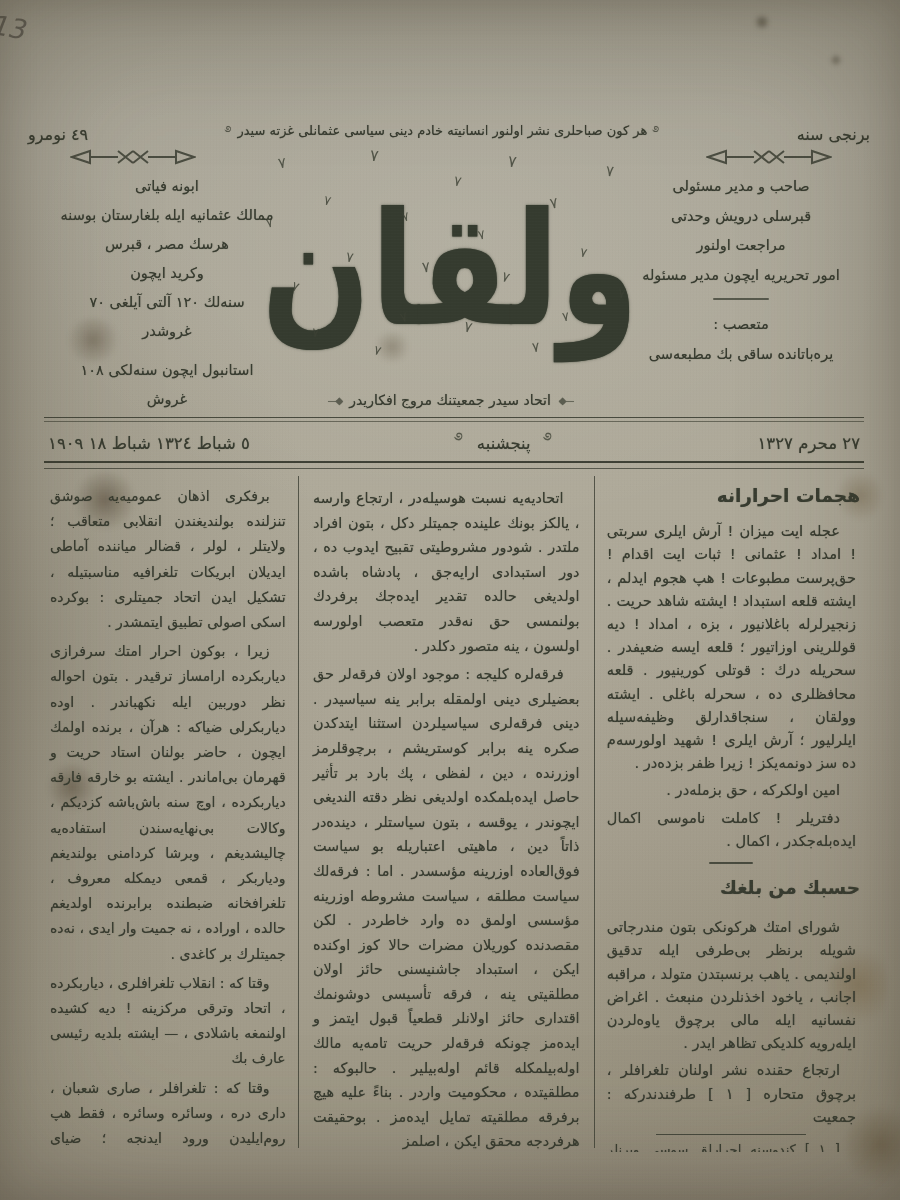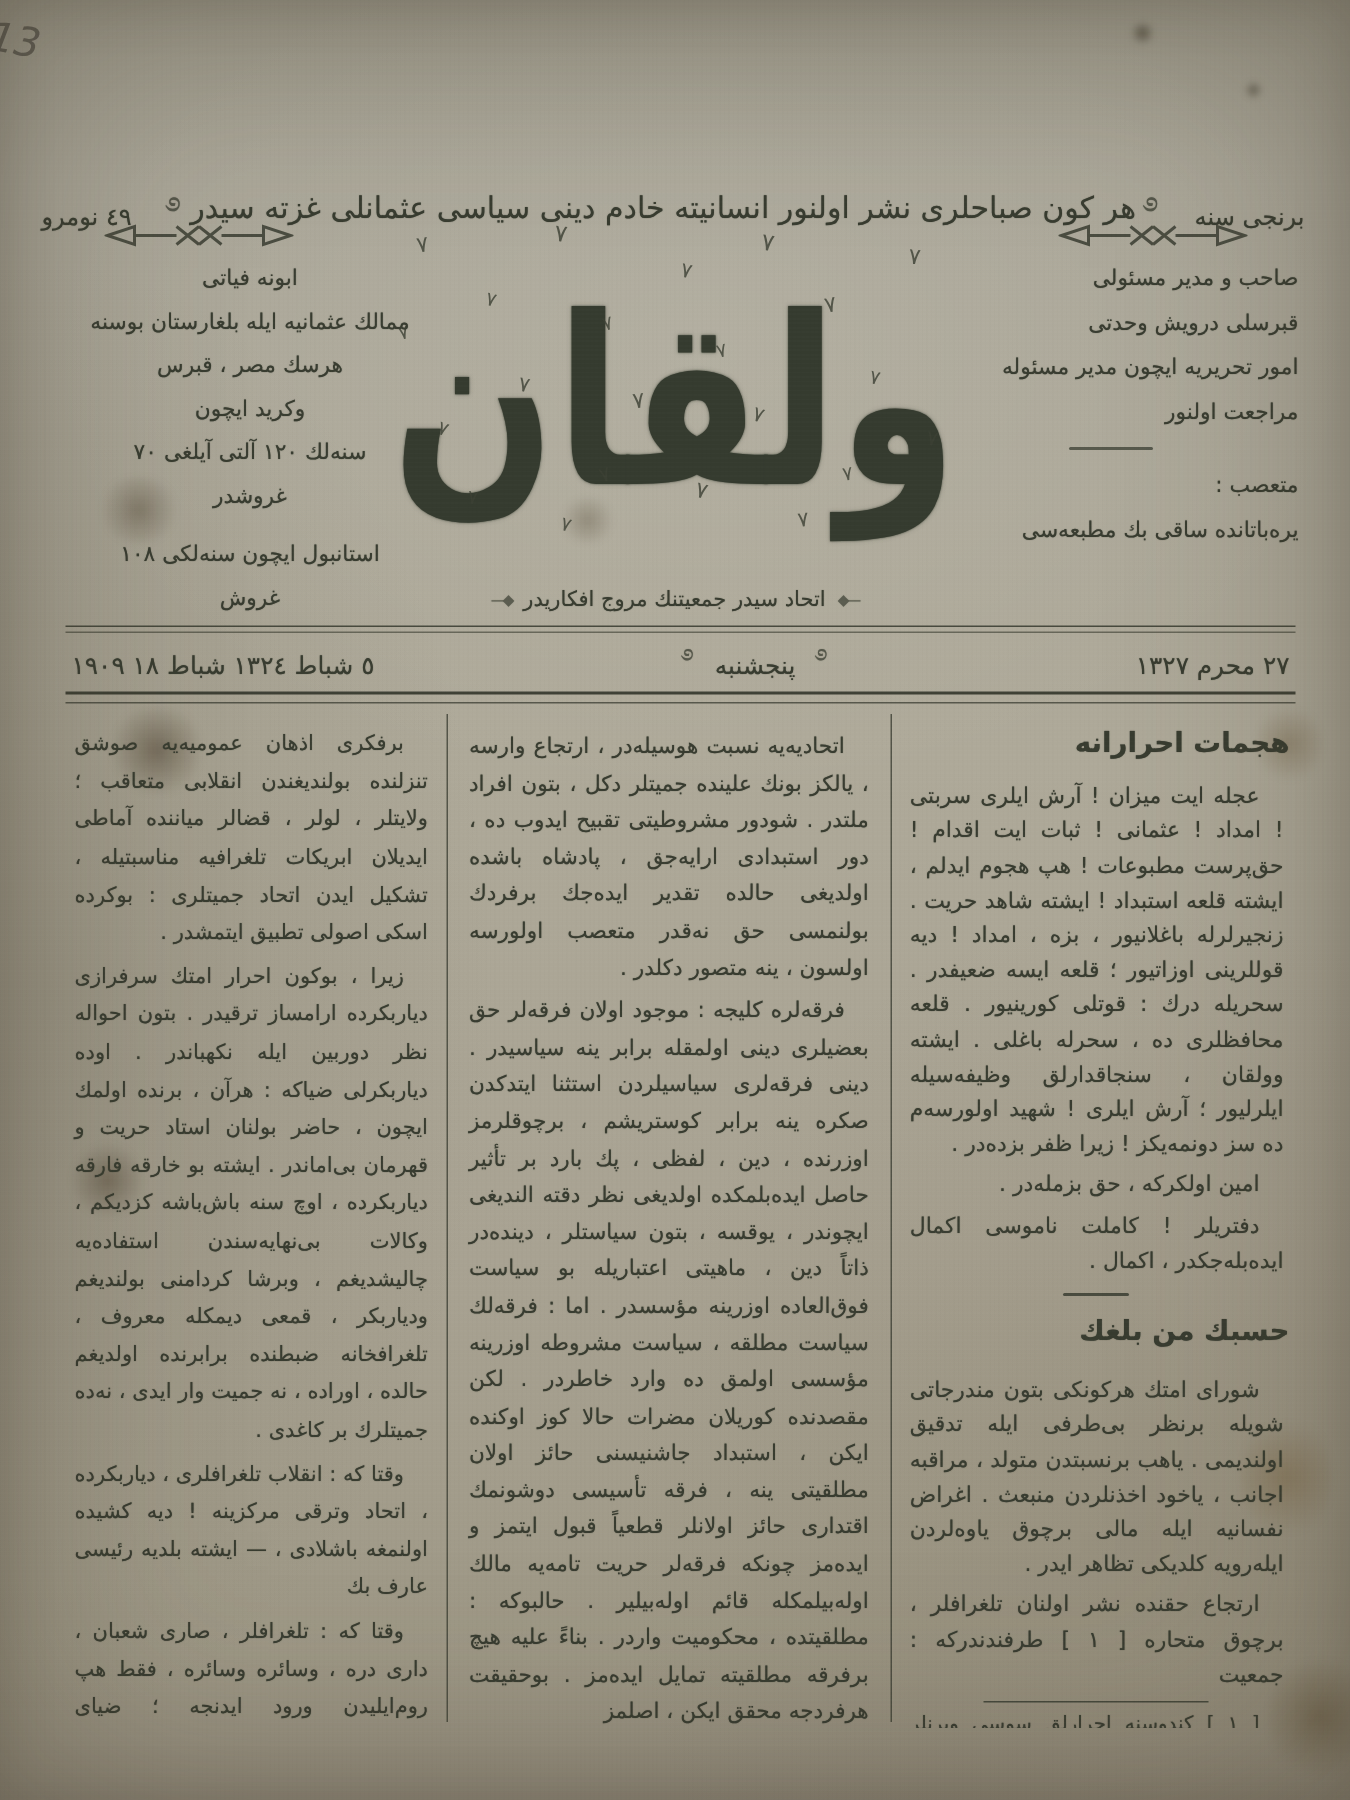--- a/index.html
+++ b/index.html
@@ -20,29 +20,29 @@
   .vignette{position:absolute;inset:0;pointer-events:none;
       box-shadow:inset 0 0 150px rgba(62,56,40,.42), inset 0 0 36px rgba(62,56,40,.22);}
   .stain{position:absolute;border-radius:50%;pointer-events:none;filter:blur(2px);}
   .ink{color:#383c30;text-shadow:0 0 .7px rgba(56,60,48,.75);}
   .pencil{position:absolute;left:-7px;top:12px;font-size:27px;color:#55524a;
       font-style:italic;transform:rotate(10deg);opacity:.8;}
 
   
   .hdr{position:absolute;top:116px;left:28px;right:30px;display:flex;align-items:center;
       justify-content:space-between;font-size:16px;white-space:nowrap;}
-  .hdr .motto{font-size:20px;letter-spacing:.2px;}
+  .hdr .motto{font-size:13px;letter-spacing:.2px;}
   .swirl{opacity:.75;margin:0 6px;}
   .arrow-orn{position:absolute;top:148px;opacity:.85;}
   .arrow-orn.l{left:70px;} .arrow-orn.r{left:auto;right:68px;}
 
   
   .info{position:absolute;top:172px;width:250px;text-align:center;font-size:14.5px;line-height:29px;}
   .info.left-box{left:42px;}
-  .info.right-box{right:34px;line-height:29.5px;text-align:right;}
+  .info.right-box{right:34px;line-height:29.5px;}
   .info .sp{display:block;height:10px;}
   .tiny-rule{width:56px;height:2px;background:rgba(58,61,49,.75);margin:8px auto 10px;border-radius:2px;}
 
   
   .masthead{position:absolute;left:250px;top:128px;width:400px;height:258px;}
   .masthead .title{position:absolute;left:0;right:0;top:-4px;text-align:center;
       font-size:128px;font-weight:bold;color:#353b2f;line-height:240px;
       transform:scaleY(1.22);transform-origin:top center;
       text-shadow:0 0 1.2px rgba(53,59,47,.9),0 0 3px rgba(53,59,47,.25);}
   .spark{position:absolute;color:#3c4034;opacity:.8;line-height:1;}
@@ -157,22 +157,22 @@
     <div>سنه‌لك ١٢٠ آلتی آیلغی ٧٠</div>
     <div>غروشدر</div>
     <span class="sp"></span>
     <div>استانبول ایچون سنه‌لكی ١٠٨</div>
     <div>غروش</div>
   </div>
 
   <div class="info right-box ink">
     <div>صاحب و مدیر مسئولی</div>
     <div>قبرسلی درویش وحدتی</div>
+    <div>مراجعت اولنور</div>
     <div>امور تحریریه ایچون مدیر مسئوله</div>
-    <div>مراجعت اولنور</div>
     <div class="tiny-rule"></div>
     <div>متعصب :</div>
     <div>یره‌باتانده ساقی بك مطبعه‌سی</div>
   </div>
 
   <div class="rule-dbl-thin"></div>
   <div class="dateband ink">
     <span>٢٧ محرم ١٣٢٧</span>
     <span class="mid">
       <span class="swirl">࿔︎</span>

